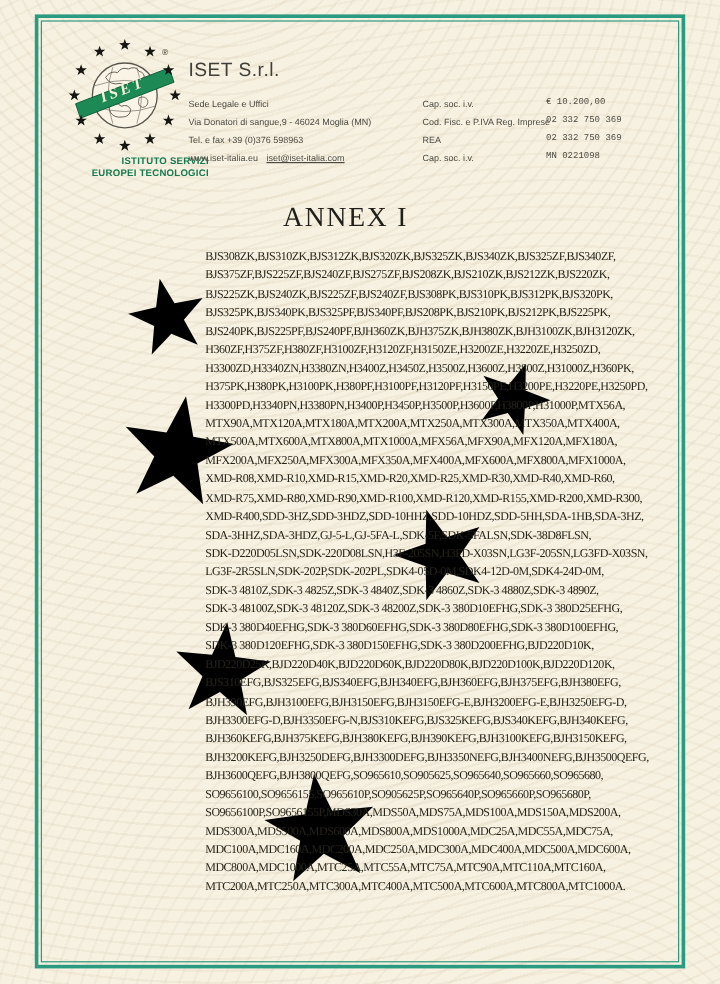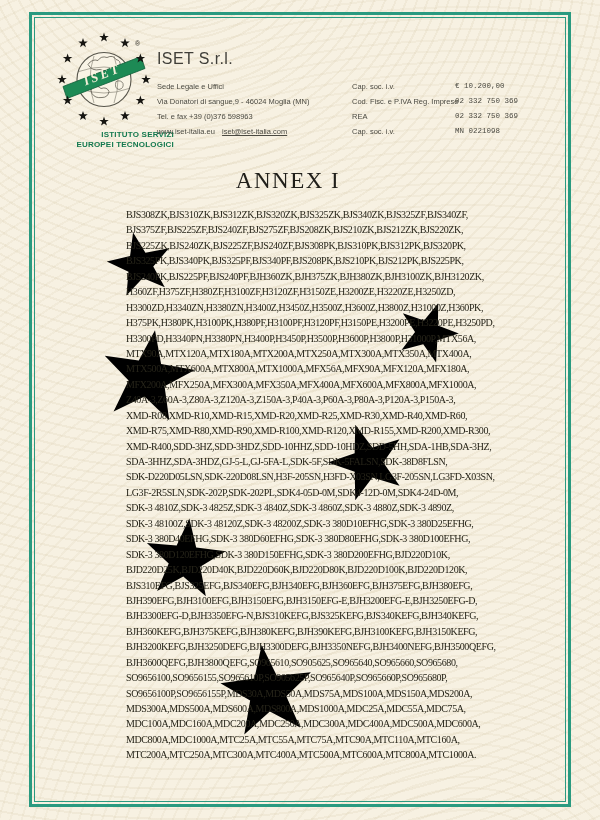--- a/index.html
+++ b/index.html
@@ -37,21 +37,21 @@
   
   .title{
     position:absolute;top:168px;left:0;width:484px;text-align:center;
     font-family:"Liberation Serif","DejaVu Serif",serif;font-size:23px;color:#201f1a;letter-spacing:1.5px;margin-left:46px;
   }
   .codes{
     position:absolute;left:126px;top:207px;width:402px;z-index:2;
     font-family:"Liberation Serif","DejaVu Serif",serif;font-size:10px;
     letter-spacing:-0.4px;color:#262419;
   }
-  .codes .ln{white-space:nowrap;line-height:15.45px;height:15.45px;}
+  .codes .ln{white-space:nowrap;line-height:15.45px;height:15.45px;margin-left:45px;}
 
   .logo-banner-text{font-style:italic;font-weight:bold;letter-spacing:2.5px;fill:#f7f0da;font-size:13px;font-family:"Liberation Serif",serif;}
   .reg-mark{font-size:7px;fill:#33322c;font-family:"Liberation Sans",sans-serif;}
 </style>
 </head>
 <body>
 
 <svg width="0" height="0" style="position:absolute" aria-hidden="true">
   <defs>
     <polygon id="star5" points="0,-5 1.18,-1.62 4.76,-1.55 1.9,0.62 2.94,4.05 0,2 -2.94,4.05 -1.9,0.62 -4.76,-1.55 -1.18,-1.62"></polygon>
@@ -170,21 +170,20 @@
     <div class="ln">BJS225ZK,BJS240ZK,BJS225ZF,BJS240ZF,BJS308PK,BJS310PK,BJS312PK,BJS320PK,</div>
     <div class="ln">BJS325PK,BJS340PK,BJS325PF,BJS340PF,BJS208PK,BJS210PK,BJS212PK,BJS225PK,</div>
     <div class="ln">BJS240PK,BJS225PF,BJS240PF,BJH360ZK,BJH375ZK,BJH380ZK,BJH3100ZK,BJH3120ZK,</div>
     <div class="ln">H360ZF,H375ZF,H380ZF,H3100ZF,H3120ZF,H3150ZE,H3200ZE,H3220ZE,H3250ZD,</div>
     <div class="ln">H3300ZD,H3340ZN,H3380ZN,H3400Z,H3450Z,H3500Z,H3600Z,H3800Z,H31000Z,H360PK,</div>
     <div class="ln">H375PK,H380PK,H3100PK,H380PF,H3100PF,H3120PF,H3150PE,H3200PE,H3220PE,H3250PD,</div>
     <div class="ln">H3300PD,H3340PN,H3380PN,H3400P,H3450P,H3500P,H3600P,H3800P,H31000P,MTX56A,</div>
     <div class="ln">MTX90A,MTX120A,MTX180A,MTX200A,MTX250A,MTX300A,MTX350A,MTX400A,</div>
     <div class="ln">MTX500A,MTX600A,MTX800A,MTX1000A,MFX56A,MFX90A,MFX120A,MFX180A,</div>
     <div class="ln">MFX200A,MFX250A,MFX300A,MFX350A,MFX400A,MFX600A,MFX800A,MFX1000A,</div>
-    <div class="ln">Z40A-3,Z60A-3,Z80A-3,Z120A-3,Z150A-3,P40A-3,P60A-3,P80A-3,P120A-3,P150A-3,</div>
     <div class="ln">XMD-R08,XMD-R10,XMD-R15,XMD-R20,XMD-R25,XMD-R30,XMD-R40,XMD-R60,</div>
     <div class="ln">XMD-R75,XMD-R80,XMD-R90,XMD-R100,XMD-R120,XMD-R155,XMD-R200,XMD-R300,</div>
     <div class="ln">XMD-R400,SDD-3HZ,SDD-3HDZ,SDD-10HHZ,SDD-10HDZ,SDD-5HH,SDA-1HB,SDA-3HZ,</div>
     <div class="ln">SDA-3HHZ,SDA-3HDZ,GJ-5-L,GJ-5FA-L,SDK-5F,SDK-5FALSN,SDK-38D8FLSN,</div>
     <div class="ln">SDK-D220D05LSN,SDK-220D08LSN,H3F-205SN,H3FD-X03SN,LG3F-205SN,LG3FD-X03SN,</div>
     <div class="ln">LG3F-2R5SLN,SDK-202P,SDK-202PL,SDK4-05D-0M,SDK4-12D-0M,SDK4-24D-0M,</div>
     <div class="ln">SDK-3 4810Z,SDK-3 4825Z,SDK-3 4840Z,SDK-3 4860Z,SDK-3 4880Z,SDK-3 4890Z,</div>
     <div class="ln">SDK-3 48100Z,SDK-3 48120Z,SDK-3 48200Z,SDK-3 380D10EFHG,SDK-3 380D25EFHG,</div>
     <div class="ln">SDK-3 380D40EFHG,SDK-3 380D60EFHG,SDK-3 380D80EFHG,SDK-3 380D100EFHG,</div>
     <div class="ln">SDK-3 380D120EFHG,SDK-3 380D150EFHG,SDK-3 380D200EFHG,BJD220D10K,</div>

